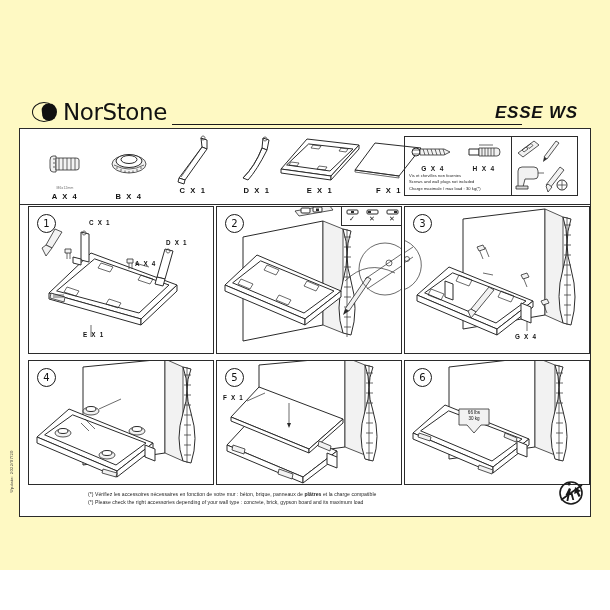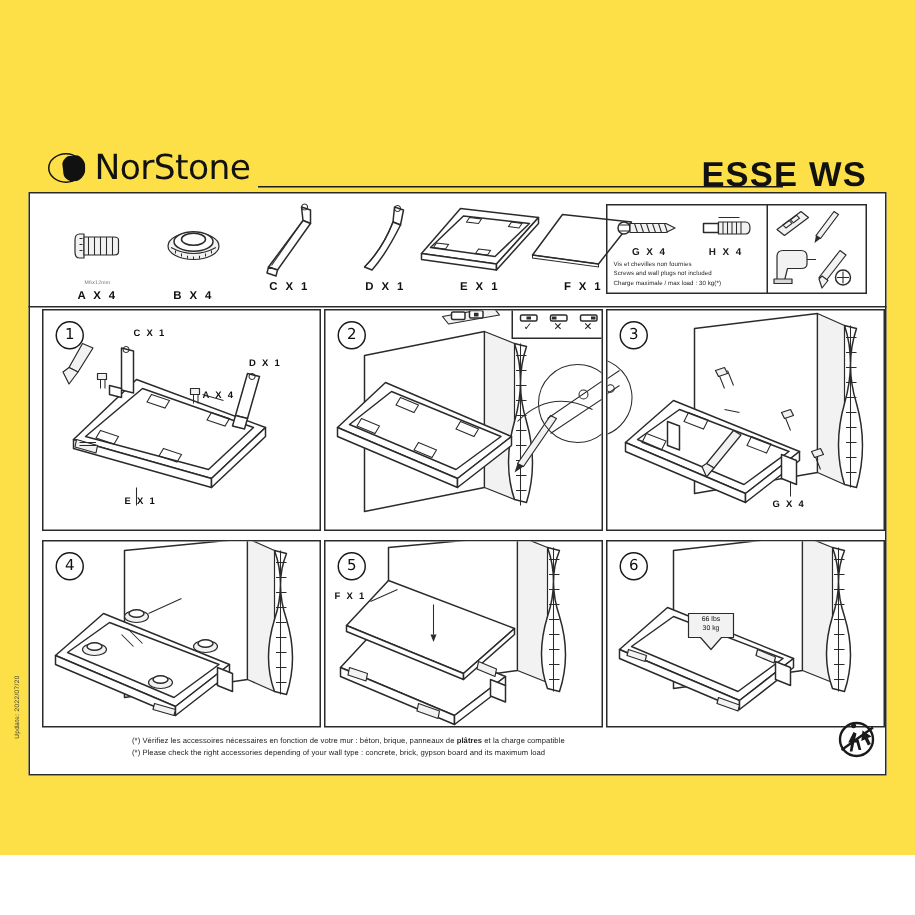--- a/index.html
+++ b/index.html
@@ -1,32 +1,32 @@
 <!DOCTYPE html>
 <html><head>
 <meta charset="utf-8">
 <style>
   html,body{margin:0;padding:0;background:#ffffff;}
   body{width:610px;height:610px;overflow:hidden;
        font-family:"Liberation Sans","DejaVu Sans",sans-serif;color:#1a1a1a;}
-  .sheet{position:absolute;left:0;top:0;width:610px;height:570px;background:#fde047;}
+  .sheet{position:absolute;left:0;top:0;width:610px;height:570px;background:#fef9c3;}
 
   
   .logo-row{position:absolute;left:32px;top:101px;width:546px;height:26px;}
   .logo{position:absolute;left:0;top:0;display:flex;align-items:center;}
   .logo-mark{width:26px;height:21px;position:relative;margin-right:5px;}
   .logo-mark .ring{position:absolute;left:0;top:0;width:24px;height:20px;
       border:1.6px solid #111;border-radius:50%;box-sizing:border-box;}
   .logo-mark .fill{position:absolute;left:9px;top:1px;width:16px;height:18px;
       background:#111;border-radius:50%;
       clip-path:polygon(0% 8%,100% 0%,100% 100%,12% 100%);}
   .logo-text{font-size:23px;letter-spacing:-.4px;color:#111;line-height:1;
       font-family:"DejaVu Sans",sans-serif;}
-  .model{position:absolute;right:0;top:2px;font-size:23px;font-weight:bold;
-      letter-spacing:.8px;color:#111;}
+  .model{position:absolute;right:0;top:2px;font-size:17px;font-weight:bold;
+      letter-spacing:.8px;color:#111;font-style:italic;}
   .hrule{position:absolute;left:172px;top:124px;width:350px;height:1px;background:#1a1a1a;}
 
   
   .frame{position:absolute;left:19px;top:128px;width:572px;height:389px;
       border:1px solid #2b2b2b;box-sizing:border-box;background:#fff;}
 
   
   .parts-strip{position:absolute;left:19px;top:128px;width:572px;height:77px;
       border-bottom:1px solid #2b2b2b;box-sizing:border-box;}
   .part{position:absolute;text-align:center;}

